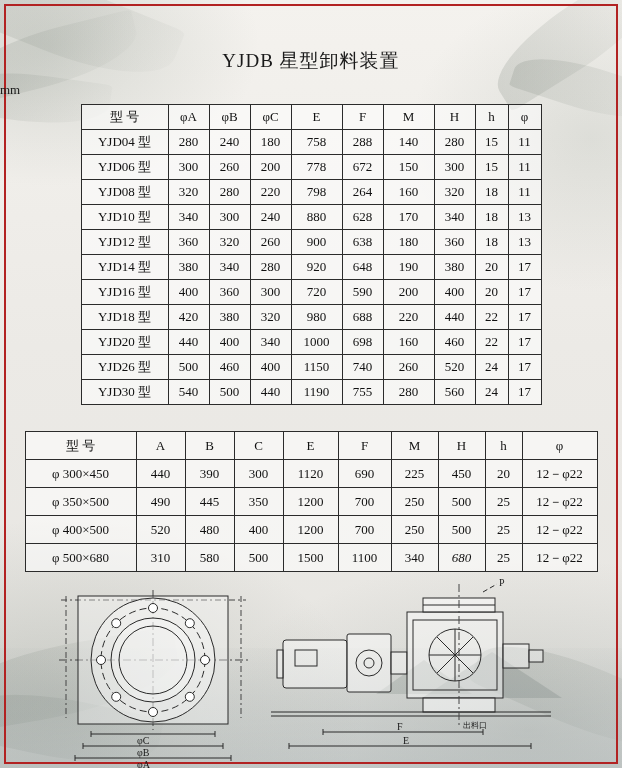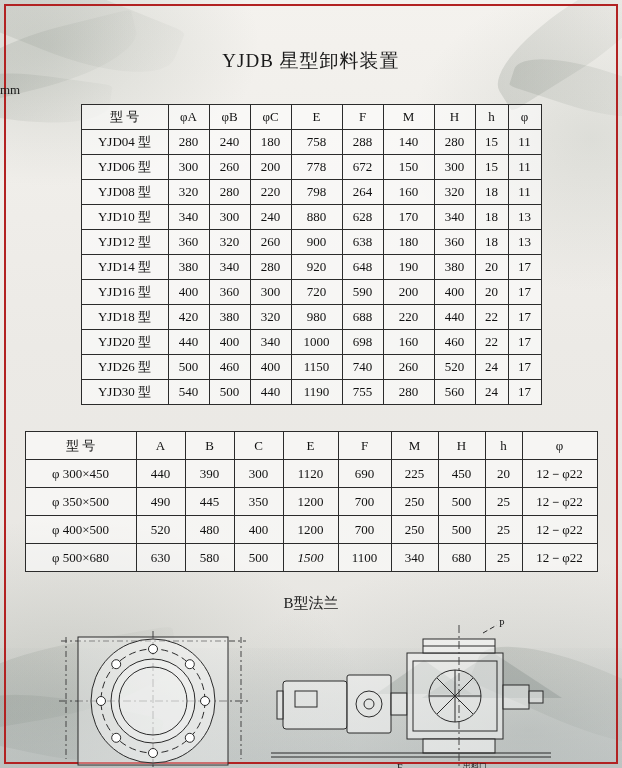--- a/index.html
+++ b/index.html
@@ -397,35 +397,34 @@
             <td style="width: 46px;">400</td>
             <td style="width: 52px;">1200</td>
             <td style="width: 50px;">700</td>
             <td style="width: 44px;">250</td>
             <td style="width: 44px;">500</td>
             <td style="width: 34px;">25</td>
             <td style="width: 72px;">12－φ22</td>
           </tr>
           <tr>
             <td style="width: 108px;">φ 500×680</td>
-            <td style="width: 46px;">630</td>
+            <td style="width: 46px;">310</td>
             <td style="width: 46px;">580</td>
             <td style="width: 46px;">500</td>
-            <td style="width: 52px; font-style: italic;">1500</td>
+            <td style="width: 52px;">1500</td>
             <td style="width: 50px;">1100</td>
             <td style="width: 44px;">340</td>
-            <td style="width: 44px;">680</td>
+            <td style="width: 44px; font-style: italic;">680</td>
             <td style="width: 34px;">25</td>
             <td style="width: 72px;">12－φ22</td>
           </tr>
         </tbody>
     </table>
   </div>
 
-  <div class="flange-title">B型法兰</div>
 
   <div class="drawings">
     <svg class="draw" width="560" height="205" viewBox="0 0 560 205">
       <g stroke="#2a2a2a" fill="none" stroke-width="1">
 
         <g>
 
           <line x1="35" y1="18" x2="35" y2="140" stroke-dasharray="6,3,2,3" stroke="#444"></line>
           <line x1="210" y1="18" x2="210" y2="140" stroke-dasharray="6,3,2,3" stroke="#444"></line>
           <line x1="30" y1="22" x2="215" y2="22" stroke-dasharray="6,3,2,3" stroke="#444"></line>

